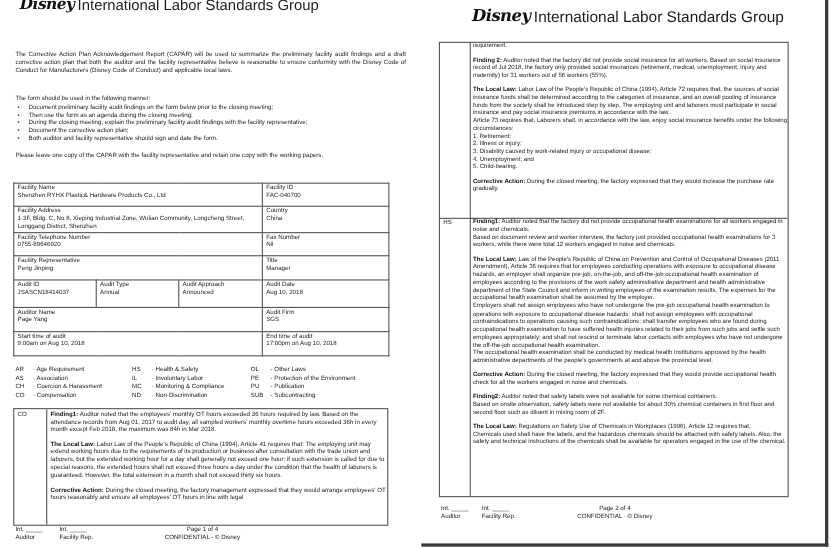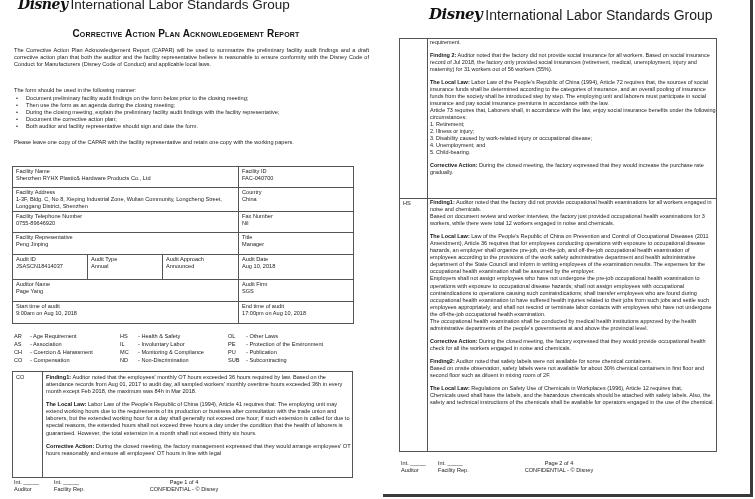--- a/index.html
+++ b/index.html
@@ -62,21 +62,20 @@
 </style>
 </head>
 <body>
 
 <div class="page" id="page1">
   <div class="brand">
     <span class="logo">Disney</span>
     <span class="org">International Labor Standards Group</span>
   </div>
 
-  <div class="report-title">Corrective Action Plan Acknowledgement Report</div>
 
   <p class="intro small">The Corrective Action Plan Acknowledgement Report (CAPAR) will be used to summarize the preliminary facility audit findings and a draft corrective action plan that both the auditor and the facility representative believe is reasonable to ensure conformity with the Disney Code of Conduct for Manufacturers (Disney Code of Conduct) and applicable local laws.</p>
   <p class="manner-heading small">The form should be used in the following manner:</p>
   <ul class="manner-list small">
     <li>Document preliminary facility audit findings on the form below prior to the closing meeting;</li>
     <li>Then use the form as an agenda during the closing meeting;</li>
     <li>During the closing meeting, explain the preliminary facility audit findings with the facility representative;</li>
     <li>Document the corrective action plan;</li>
     <li>Both auditor and facility representative should sign and date the form.</li>
   </ul>

